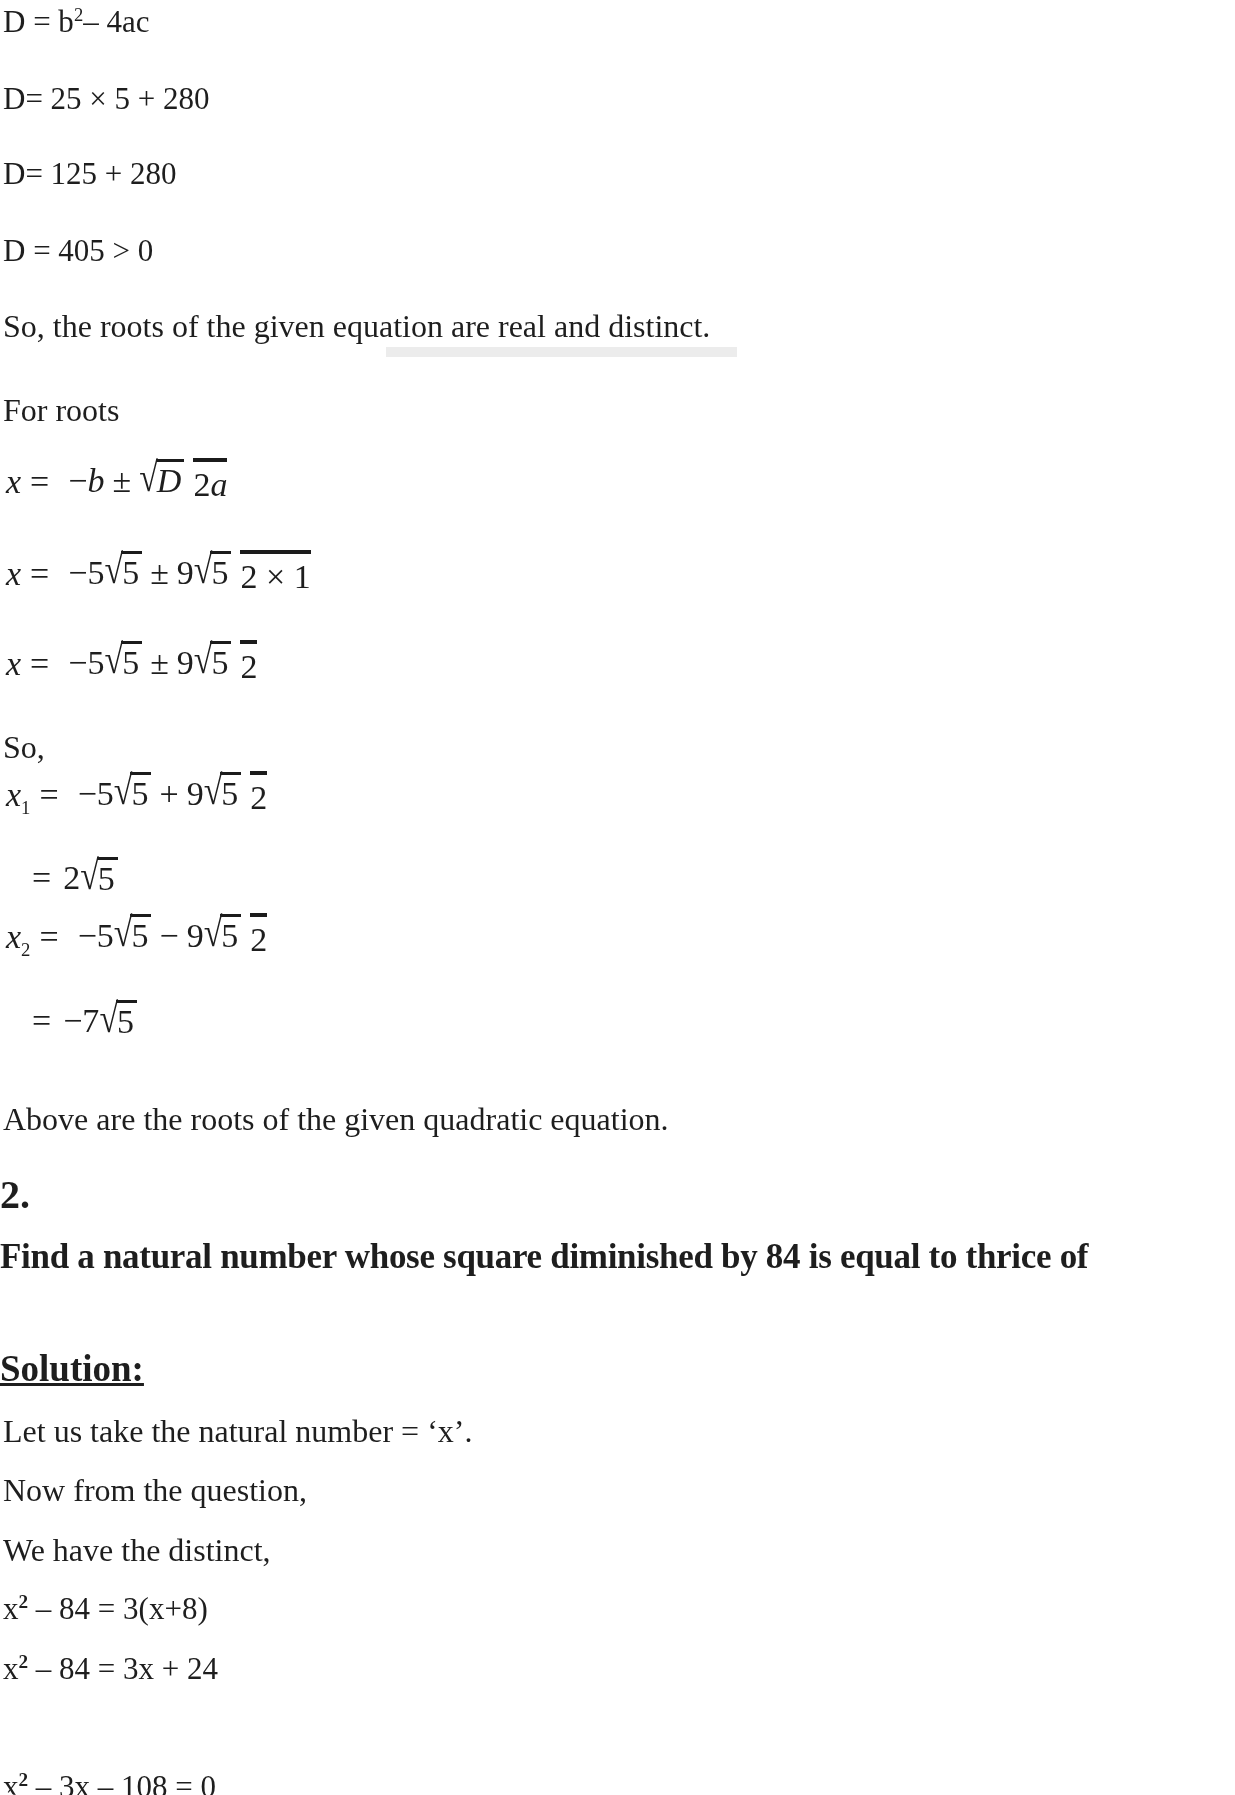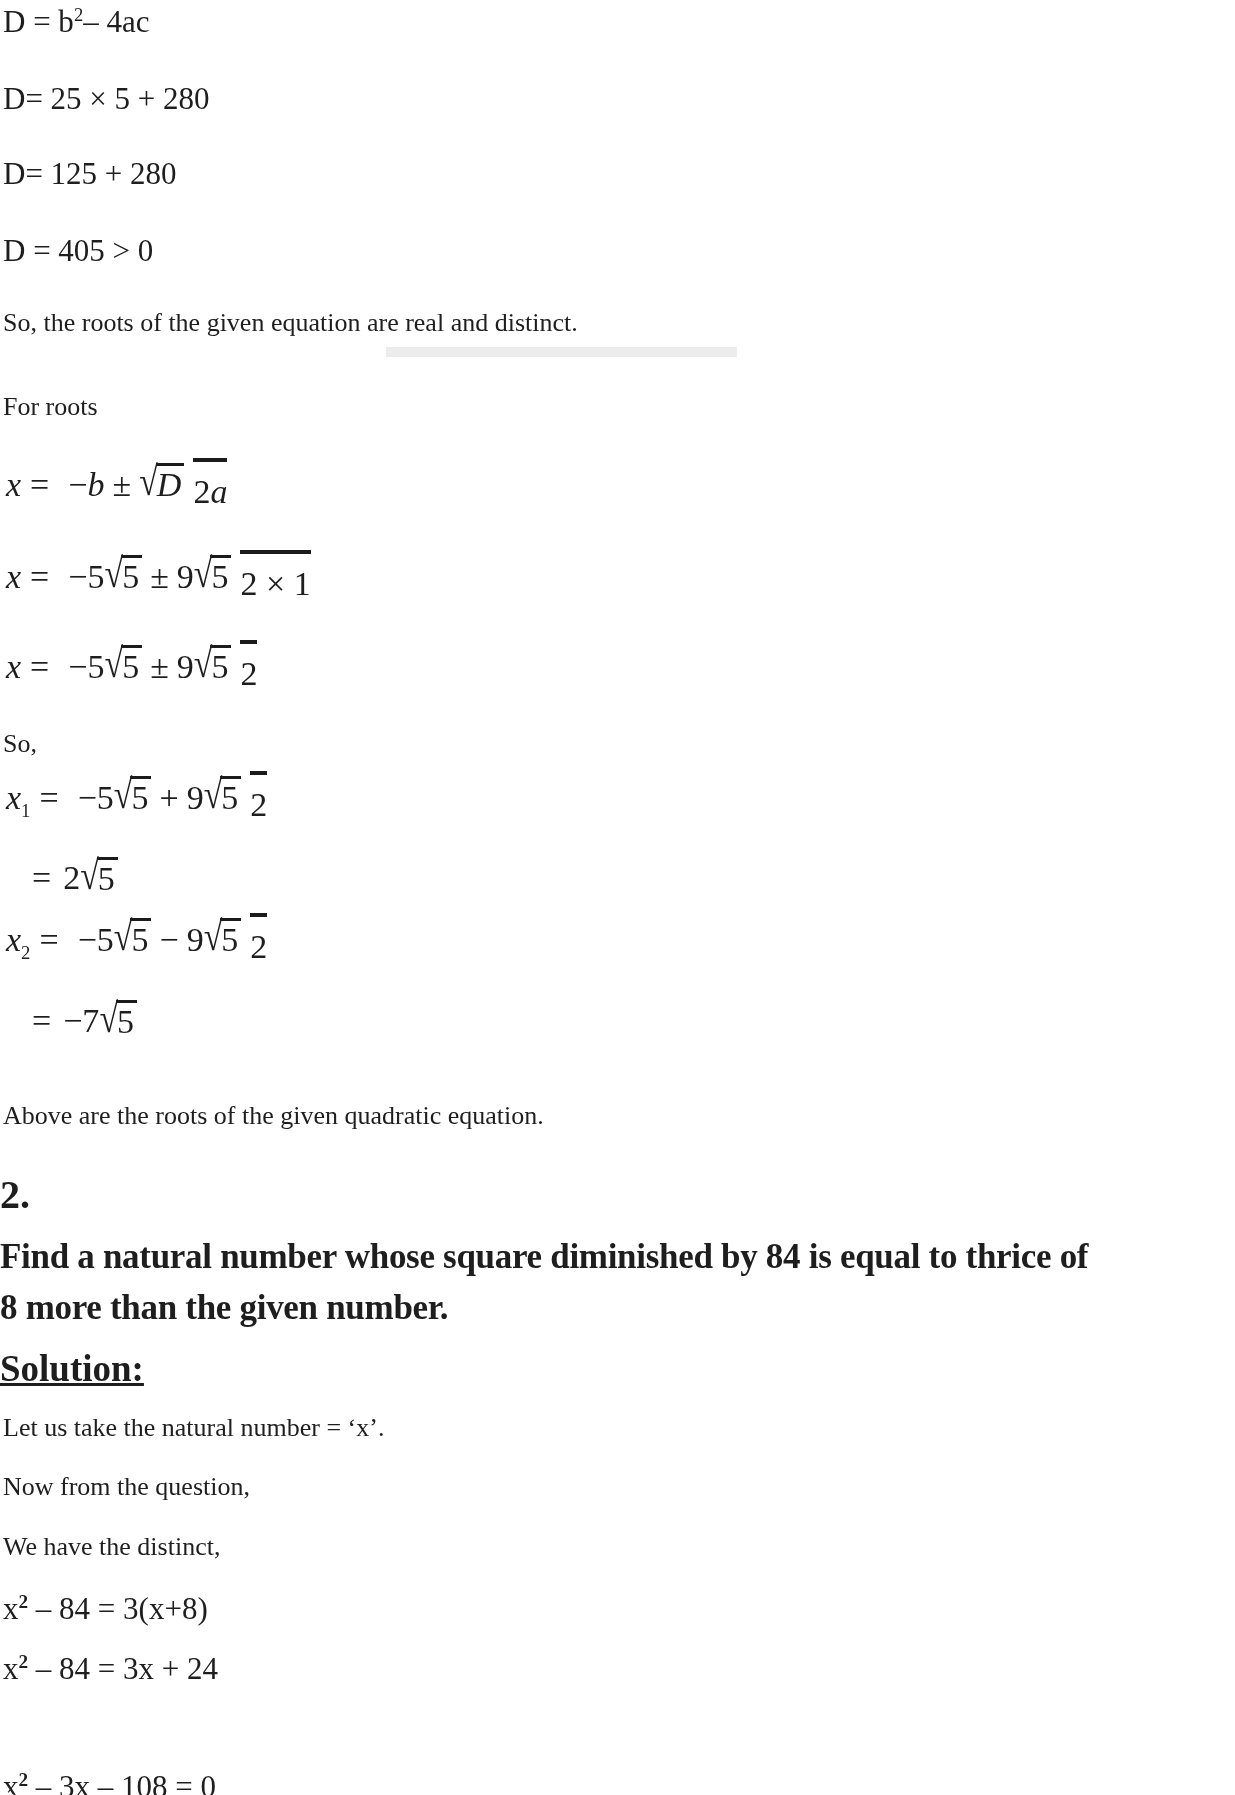--- a/index.html
+++ b/index.html
@@ -13,21 +13,21 @@
     color:#1e1e1e;
     border-radius:17px;
   }
   
   .line{
     position:absolute;
     left:3px;
     line-height:1.15;
     white-space:nowrap;
   }
-  .t-body{font-size:26px;}
+  .t-body{font-size:32px;}
   .t-eq{font-size:31px;}
   .t-q{font-size:35px;font-weight:bold;letter-spacing:-0.3px;text-align:center;}
   .t-num{font-size:40px;font-weight:bold;}
   .t-sol{font-size:37px;font-weight:bold;text-decoration:underline;}
   .sup{font-size:0.6em;vertical-align:super;line-height:0;}
   .sup-b{font-size:0.62em;vertical-align:super;line-height:0;font-weight:bold;}
   .var{font-style:italic;}
   .sub{font-size:0.55em;vertical-align:sub;line-height:0;}
 
   
@@ -40,21 +40,21 @@
     line-height:1.15;
     white-space:nowrap;
   }
   .math-row .eq{margin:0 10px 0 9px;}
   .frac{display:inline-flex;flex-direction:row;align-items:center;}
   .frac .num{padding:0 9px 3px 9px;}
   .frac .den{
     border-top:4px solid #1b1b1b;
     align-self:stretch;
     text-align:center;
-    padding-top:10px;
+    padding-top:3px;
   }
   .op{margin:0 8px;}
 
   
   .rt{white-space:nowrap;}
   .rt-s{display:inline-block;transform:scaleY(1.22);transform-origin:0 86%;}
   .rt-r{
     display:inline-block;
     border-top:3px solid #1b1b1b;
     line-height:1.05;
@@ -148,21 +148,20 @@
     <span>=</span>
     <span class="pre">−7</span>
       <span class="rt"><span class="rt-s">√</span><span class="rt-r">5</span></span>
   </div>
 
   <div class="line t-body" style="top:1101px">Above are the roots of the given quadratic equation.</div>
 
   <div class="line t-num" style="top:1172px;left:0">2.</div>
 
   <div class="line t-q" style="top:1237px;left:0">Find a natural number whose square diminished by 84 is equal to thrice of</div>
-  <div class="line t-q" style="top:1288px;left:0">8 more than the given number.</div>
 
   <div class="line t-sol" style="top:1348px;left:0">Solution:</div>
 
   <div class="line t-body" style="top:1413px">Let us take the natural number = ‘x’.</div>
   <div class="line t-body" style="top:1472px">Now from the question,</div>
   <div class="line t-body" style="top:1532px">We have the distinct,</div>
 
   <div class="line t-eq" style="top:1591px"><span>x</span><span class="sup-b">2</span><span> – 84 = 3(x+8)</span></div>
   <div class="line t-eq" style="top:1651px"><span>x</span><span class="sup-b">2</span><span> – 84 = 3x + 24</span></div>
   <div class="line t-eq" style="top:1769px"><span>x</span><span class="sup-b">2</span><span> – 3x – 108 = 0</span></div>

